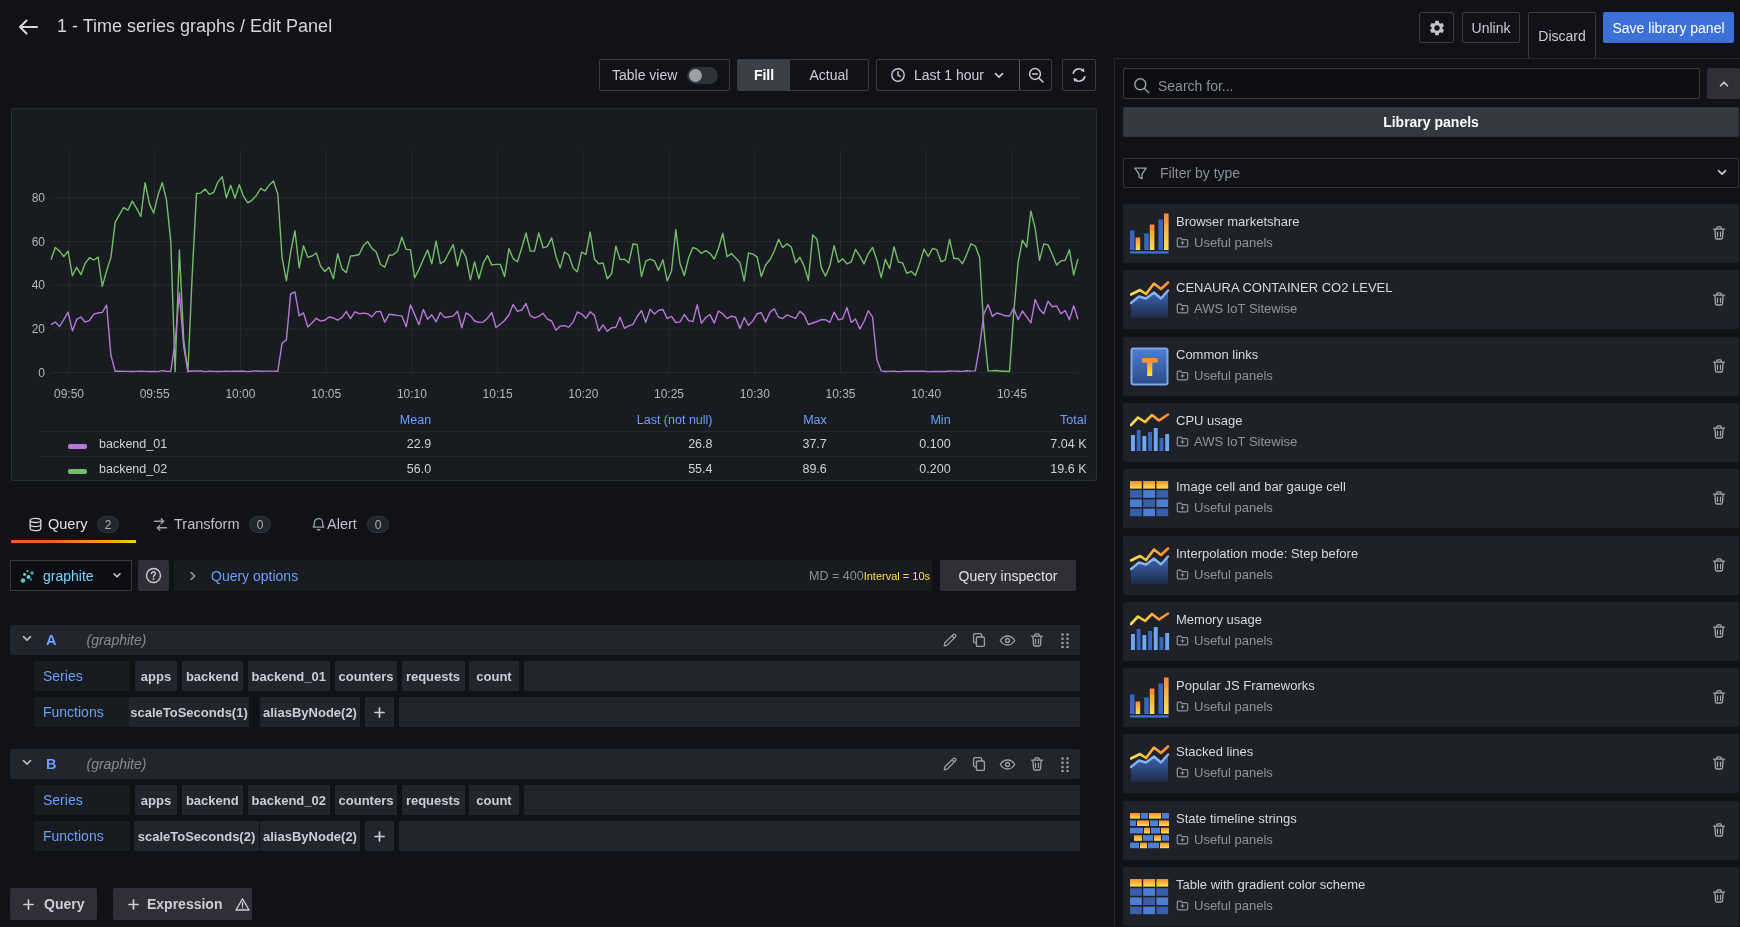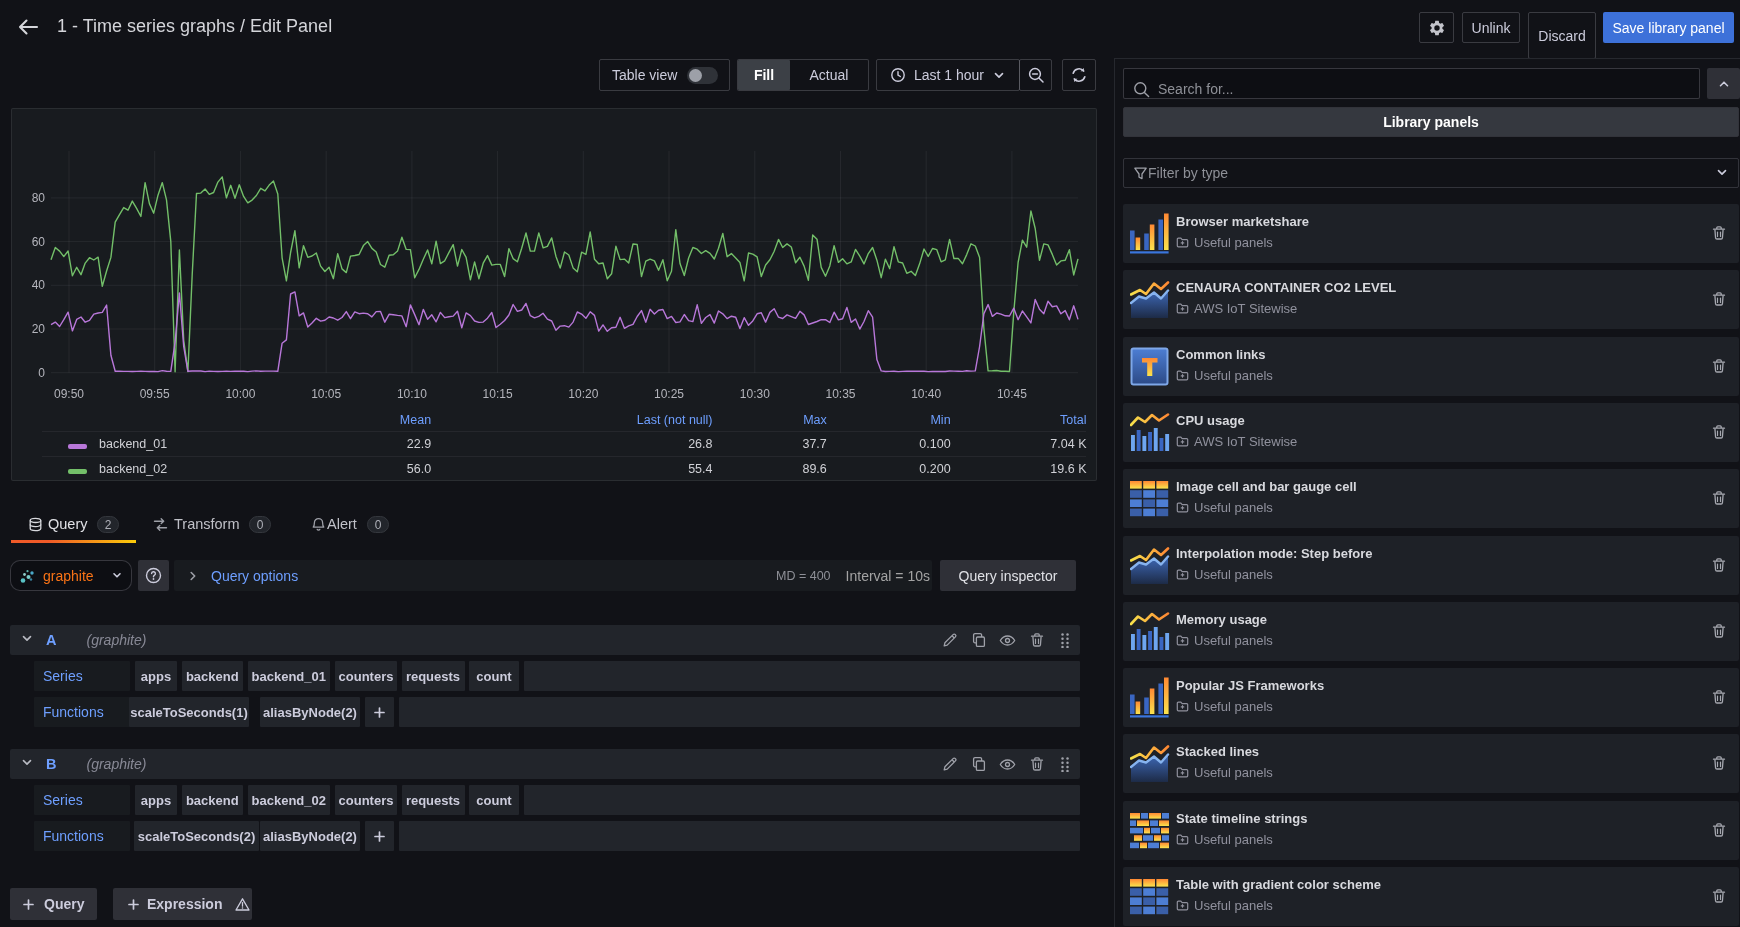--- a/index.html
+++ b/index.html
@@ -5,21 +5,21 @@
 body{background:#111217;font-family:"Liberation Sans",sans-serif;color:#ccccdc;position:relative}
 .abs{position:absolute}
 .btn{display:flex;align-items:center;justify-content:center;border:1px solid rgba(204,204,220,.22);border-radius:2px;font-size:14px;font-weight:500;color:#ccccdc;background:transparent}
 .sbtn{display:flex;align-items:center;justify-content:center;background:#2f3037;border-radius:2px;font-size:14px;font-weight:500;color:#ccccdc}
 .blue{color:#6e9fff}
 .tag{position:absolute;top:0;height:100%;background:#22252b;display:flex;align-items:center;justify-content:center;font-size:13px;font-weight:700;color:#ccccdc;border-radius:1px}
 .lbl{position:absolute;top:0;height:100%;background:#181b1f;display:flex;align-items:center;padding-left:9px;font-size:14px;font-weight:500;color:#6e9fff;border-radius:1px}
 .qrowhead{position:absolute;left:10px;width:1070px;height:30px;background:#22252b;border-radius:2px;display:flex;align-items:center}
 .icnbtn{display:flex;align-items:center;justify-content:center}
 .item{position:absolute;left:1123px;width:616px;height:59px;background:#1e2127;border-radius:2px}
-.ititle{position:absolute;left:53px;top:10px;font-size:13px;font-weight:700;color:#d8d9de;white-space:nowrap}
+.ititle{position:absolute;left:53px;top:10px;font-size:13px;font-weight:400;color:#d8d9de;white-space:nowrap}
 .isub{position:absolute;left:53px;top:30px;height:16px;display:flex;align-items:center;font-size:13px;color:rgba(204,204,220,.65)}
 .itrash{position:absolute;right:13px;top:21px}
 .iicon{position:absolute;left:7px;top:9px;width:40px;height:41px}
 .legv{position:absolute;font-size:12.5px;color:#d0d1d6;transform:translateX(-100%);white-space:nowrap}
 .legh{position:absolute;font-size:12.5px;font-weight:500;color:#6e9fff;transform:translateX(-100%);white-space:nowrap}
 </style></head><body>
 <div class="abs" style="left:16px;top:15px"><svg width="24" height="24" viewBox="0 0 24 24" style="">
       <path d="M21 12H4M10.5 5.5 4 12l6.5 6.5" stroke="#d4d5da" stroke-width="2.1" fill="none" stroke-linecap="round" stroke-linejoin="round"></path>
     </svg></div>
 <div class="abs" style="left:57px;top:16px;font-size:18px;font-weight:400;color:#d4d5da">1 - Time series graphs / Edit Panel</div>
@@ -133,21 +133,21 @@
     </svg></div>
 <div class="abs" style="left:174px;top:516px;font-size:14.5px;color:#c0c1c8">Transform</div>
 <div class="abs" style="left:249px;top:516px;width:22px;height:17px;background:#22252b;border:1px solid #34373d;border-radius:9px;display:flex;align-items:center;justify-content:center;font-size:12px;color:#aeb0b8">0</div>
 <div class="abs" style="left:311px;top:517px"><svg width="15" height="15" viewBox="0 0 15 15" style="">
       <path d="M7.5 1.6a4.1 4.1 0 0 0-4.1 4.1c0 3-1.2 4.4-1.2 4.4h10.6s-1.2-1.4-1.2-4.4A4.1 4.1 0 0 0 7.5 1.6z" stroke="#9d9fa7" stroke-width="1.3" fill="none" stroke-linejoin="round"></path>
       <path d="M6.2 12.4a1.5 1.5 0 0 0 2.6 0" stroke="#9d9fa7" stroke-width="1.3" fill="none" stroke-linecap="round"></path>
     </svg></div>
 <div class="abs" style="left:327px;top:516px;font-size:14.5px;color:#c0c1c8">Alert</div>
 <div class="abs" style="left:367px;top:516px;width:22px;height:17px;background:#22252b;border:1px solid #34373d;border-radius:9px;display:flex;align-items:center;justify-content:center;font-size:12px;color:#aeb0b8">0</div>
 <div class="abs" style="left:11px;top:540px;width:125px;height:3px;background:linear-gradient(90deg,#f05a28 30%,#fbca0a 99%)"></div>
-<div class="abs" style="left:10px;top:560px;width:122px;height:31px;background:#0d0e13;border:1px solid rgba(204,204,220,.22);border-radius:10px;display:flex;align-items:center;padding:0 8px;gap:8px;font-size:14px;font-weight:500;color:#f97316"><svg width="16" height="16" viewBox="0 0 16 16" style="">
+<div class="abs" style="left:10px;top:560px;width:122px;height:31px;background:#0d0e13;border:1px solid rgba(204,204,220,.22);border-radius:0;display:flex;align-items:center;padding:0 8px;gap:8px;font-size:14px;font-weight:500;color:#7dd3fc"><svg width="16" height="16" viewBox="0 0 16 16" style="">
       <circle cx="4" cy="12.5" r="2.3" fill="#59c2c5"></circle>
       <circle cx="9.5" cy="9" r="2" fill="#7fd7d3" opacity=".95"></circle>
       <circle cx="13" cy="5" r="1.7" fill="#4aa8c9"></circle>
       <circle cx="5.5" cy="6.5" r="1.4" fill="#9be0da" opacity=".9"></circle>
       <circle cx="12" cy="11.5" r="1.2" fill="#3e8fb0" opacity=".9"></circle>
       <circle cx="8.5" cy="3.2" r="1.1" fill="#6ccfc9" opacity=".85"></circle>
     </svg>graphite<span style="margin-left:auto"><svg width="12" height="12" viewBox="0 0 12 12" style="">
         <path d="M3.0 4.800000000000001 6.0 7.800000000000001 9.0 4.800000000000001" stroke="#ccccdc" stroke-width="1.6" fill="none" stroke-linecap="round" stroke-linejoin="round"></path>
       </svg></span></div>
 <div class="abs sbtn" style="left:138px;top:560px;width:31px;height:31px">
@@ -156,21 +156,21 @@
       <path d="M6.6 6.6a1.9 1.9 0 1 1 2.7 1.73c-.55.26-.8.6-.8 1.17v.3" stroke="#ccccdc" stroke-width="1.4" fill="none" stroke-linecap="round"></path>
       <circle cx="8.5" cy="12" r="0.9" fill="#ccccdc"></circle>
     </svg>
   </div>
 <div class="abs" style="left:174px;top:560px;width:758px;height:31px;background:#181b1f;border-radius:2px;display:flex;align-items:center;padding:0 2px 0 12px">
     <svg width="14" height="14" viewBox="0 0 14 14" style="">
       <path d="M5.2 3.5 8.7 7l-3.5 3.5" stroke="#9d9fa7" stroke-width="1.6" fill="none" stroke-linecap="round" stroke-linejoin="round"></path>
     </svg>
     <span style="margin-left:11px;font-size:14px;font-weight:500" class="blue">Query options</span>
     <span style="margin-left:auto;font-size:12.5px;color:#8e9097">MD = 400</span>
-    <span style="margin-left:15px;font-size:14px;color:#a3a3a3">Interval = 10s</span>
+    <span style="margin-left:0;font-size:11px;color:#fde047">Interval = 10s</span>
   </div>
 <div class="abs sbtn" style="left:940px;top:560px;width:136px;height:31px;color:#e0e1e6">Query inspector</div>
 <div class="qrowhead" style="top:625px">
     <span style="margin-left:10px"><svg width="14" height="14" viewBox="0 0 14 14" style="">
         <path d="M3.5 5.6000000000000005 7.0 9.1 10.5 5.6000000000000005" stroke="#b9bbc3" stroke-width="1.6" fill="none" stroke-linecap="round" stroke-linejoin="round"></path>
       </svg></span>
     <span style="margin-left:12px;font-size:14.5px;font-weight:700" class="blue">A</span>
     <span style="margin-left:30px;font-size:14px;font-style:italic;color:rgba(204,204,220,.6)">(graphite)</span>
     <span style="margin-left:auto;display:flex;align-items:center;gap:12.5px;margin-right:7px">
       <svg width="16" height="16" viewBox="0 0 16 16" style="">
@@ -288,33 +288,33 @@
 <div class="abs sbtn" style="left:113px;top:888px;width:139px;height:32px;justify-content:flex-start;padding-left:14px;gap:7px;font-weight:600"><svg width="13" height="13" viewBox="0 0 13 13" style="">
       <path d="M6.5 2v9M2 6.5h9" stroke="#ccccdc" stroke-width="1.7" stroke-linecap="round"></path>
     </svg>Expression<span style="margin-left:6px;display:flex">
       <svg width="15" height="15" viewBox="0 0 15 15" style="">
         <path d="M7.5 1.8 14 13H1z" stroke="#ccccdc" stroke-width="1.3" fill="none" stroke-linejoin="round"></path>
         <path d="M7.5 5.6v3.6" stroke="#ccccdc" stroke-width="1.3" stroke-linecap="round"></path>
         <circle cx="7.5" cy="11" r="0.8" fill="#ccccdc"></circle>
       </svg>
     </span></div>
 <div class="abs" style="left:1114px;top:58px;width:626px;height:869px;border-left:1px solid #26282e;border-top:1px solid #26282e"></div>
-<div class="abs" style="left:1123px;top:68px;width:577px;height:31px;background:#0d0e13;border:1px solid rgba(204,204,220,.22);border-radius:2px;display:flex;align-items:flex-start;padding:12px 9px;gap:8px;font-size:14px;color:#8e9097"><svg width="17" height="17" viewBox="0 0 17 17" style="">
+<div class="abs" style="left:1123px;top:68px;width:577px;height:31px;background:#0d0e13;border:1px solid rgba(204,204,220,.22);border-radius:2px;display:flex;align-items:flex-end;padding:4px 9px;gap:8px;font-size:14px;color:#8e9097"><svg width="17" height="17" viewBox="0 0 17 17" style="">
       <circle cx="7.3" cy="7.3" r="5.5" stroke="#9d9fa7" stroke-width="1.4" fill="none"></circle>
       <path d="M11.4 11.4 15.6 15.6" stroke="#9d9fa7" stroke-width="1.4" stroke-linecap="round"></path>
     </svg>Search for...</div>
 <div class="abs sbtn" style="left:1707px;top:68px;width:33px;height:31px">
     <svg width="14" height="14" viewBox="0 0 14 14" style="">
       <path d="M3.5 8.7 7 5.2l3.5 3.5" stroke="#ccccdc" stroke-width="1.6" fill="none" stroke-linecap="round" stroke-linejoin="round"></path>
     </svg>
   </div>
 <div class="abs" style="left:1123px;top:107px;width:616px;height:30px;border:1px solid rgba(204,204,220,.18);border-radius:2px;display:flex">
     <div style="flex:1;background:#35383f;display:flex;align-items:center;justify-content:center;font-size:14px;font-weight:700;color:#fff">Library panels</div>
   </div>
-<div class="abs" style="left:1123px;top:158px;width:616px;height:30px;border:1px solid rgba(204,204,220,.18);border-radius:2px;display:flex;align-items:center;padding:0 9px;gap:0;font-size:14px;color:#8e9097"><svg width="15" height="15" viewBox="0 0 15 15" style="">
+<div class="abs" style="left:1123px;top:158px;width:616px;height:30px;border:1px solid rgba(204,204,220,.18);border-radius:2px;display:flex;align-items:center;padding:0 9px;gap:12px;font-size:14px;color:#8e9097"><svg width="15" height="15" viewBox="0 0 15 15" style="">
       <path d="M1.8 2.2h11.4L9 8v4.6l-3-1.5V8z" stroke="#9d9fa7" stroke-width="1.3" fill="none" stroke-linejoin="round"></path>
     </svg>Filter by type<span style="margin-left:auto"><svg width="14" height="14" viewBox="0 0 14 14" style="">
         <path d="M3.5 5.6000000000000005 7.0 9.1 10.5 5.6000000000000005" stroke="#ccccdc" stroke-width="1.6" fill="none" stroke-linecap="round" stroke-linejoin="round"></path>
       </svg></span></div>
 <div class="item" style="top:204px">
     <div class="iicon"><svg width="40" height="41" viewBox="0 0 40 41">
         <defs>
           <linearGradient id="og" x1="0" y1="0" x2="0" y2="1">
             <stop offset="0" stop-color="#ff8833"></stop>
             <stop offset="1" stop-color="#fbe34d"></stop>

